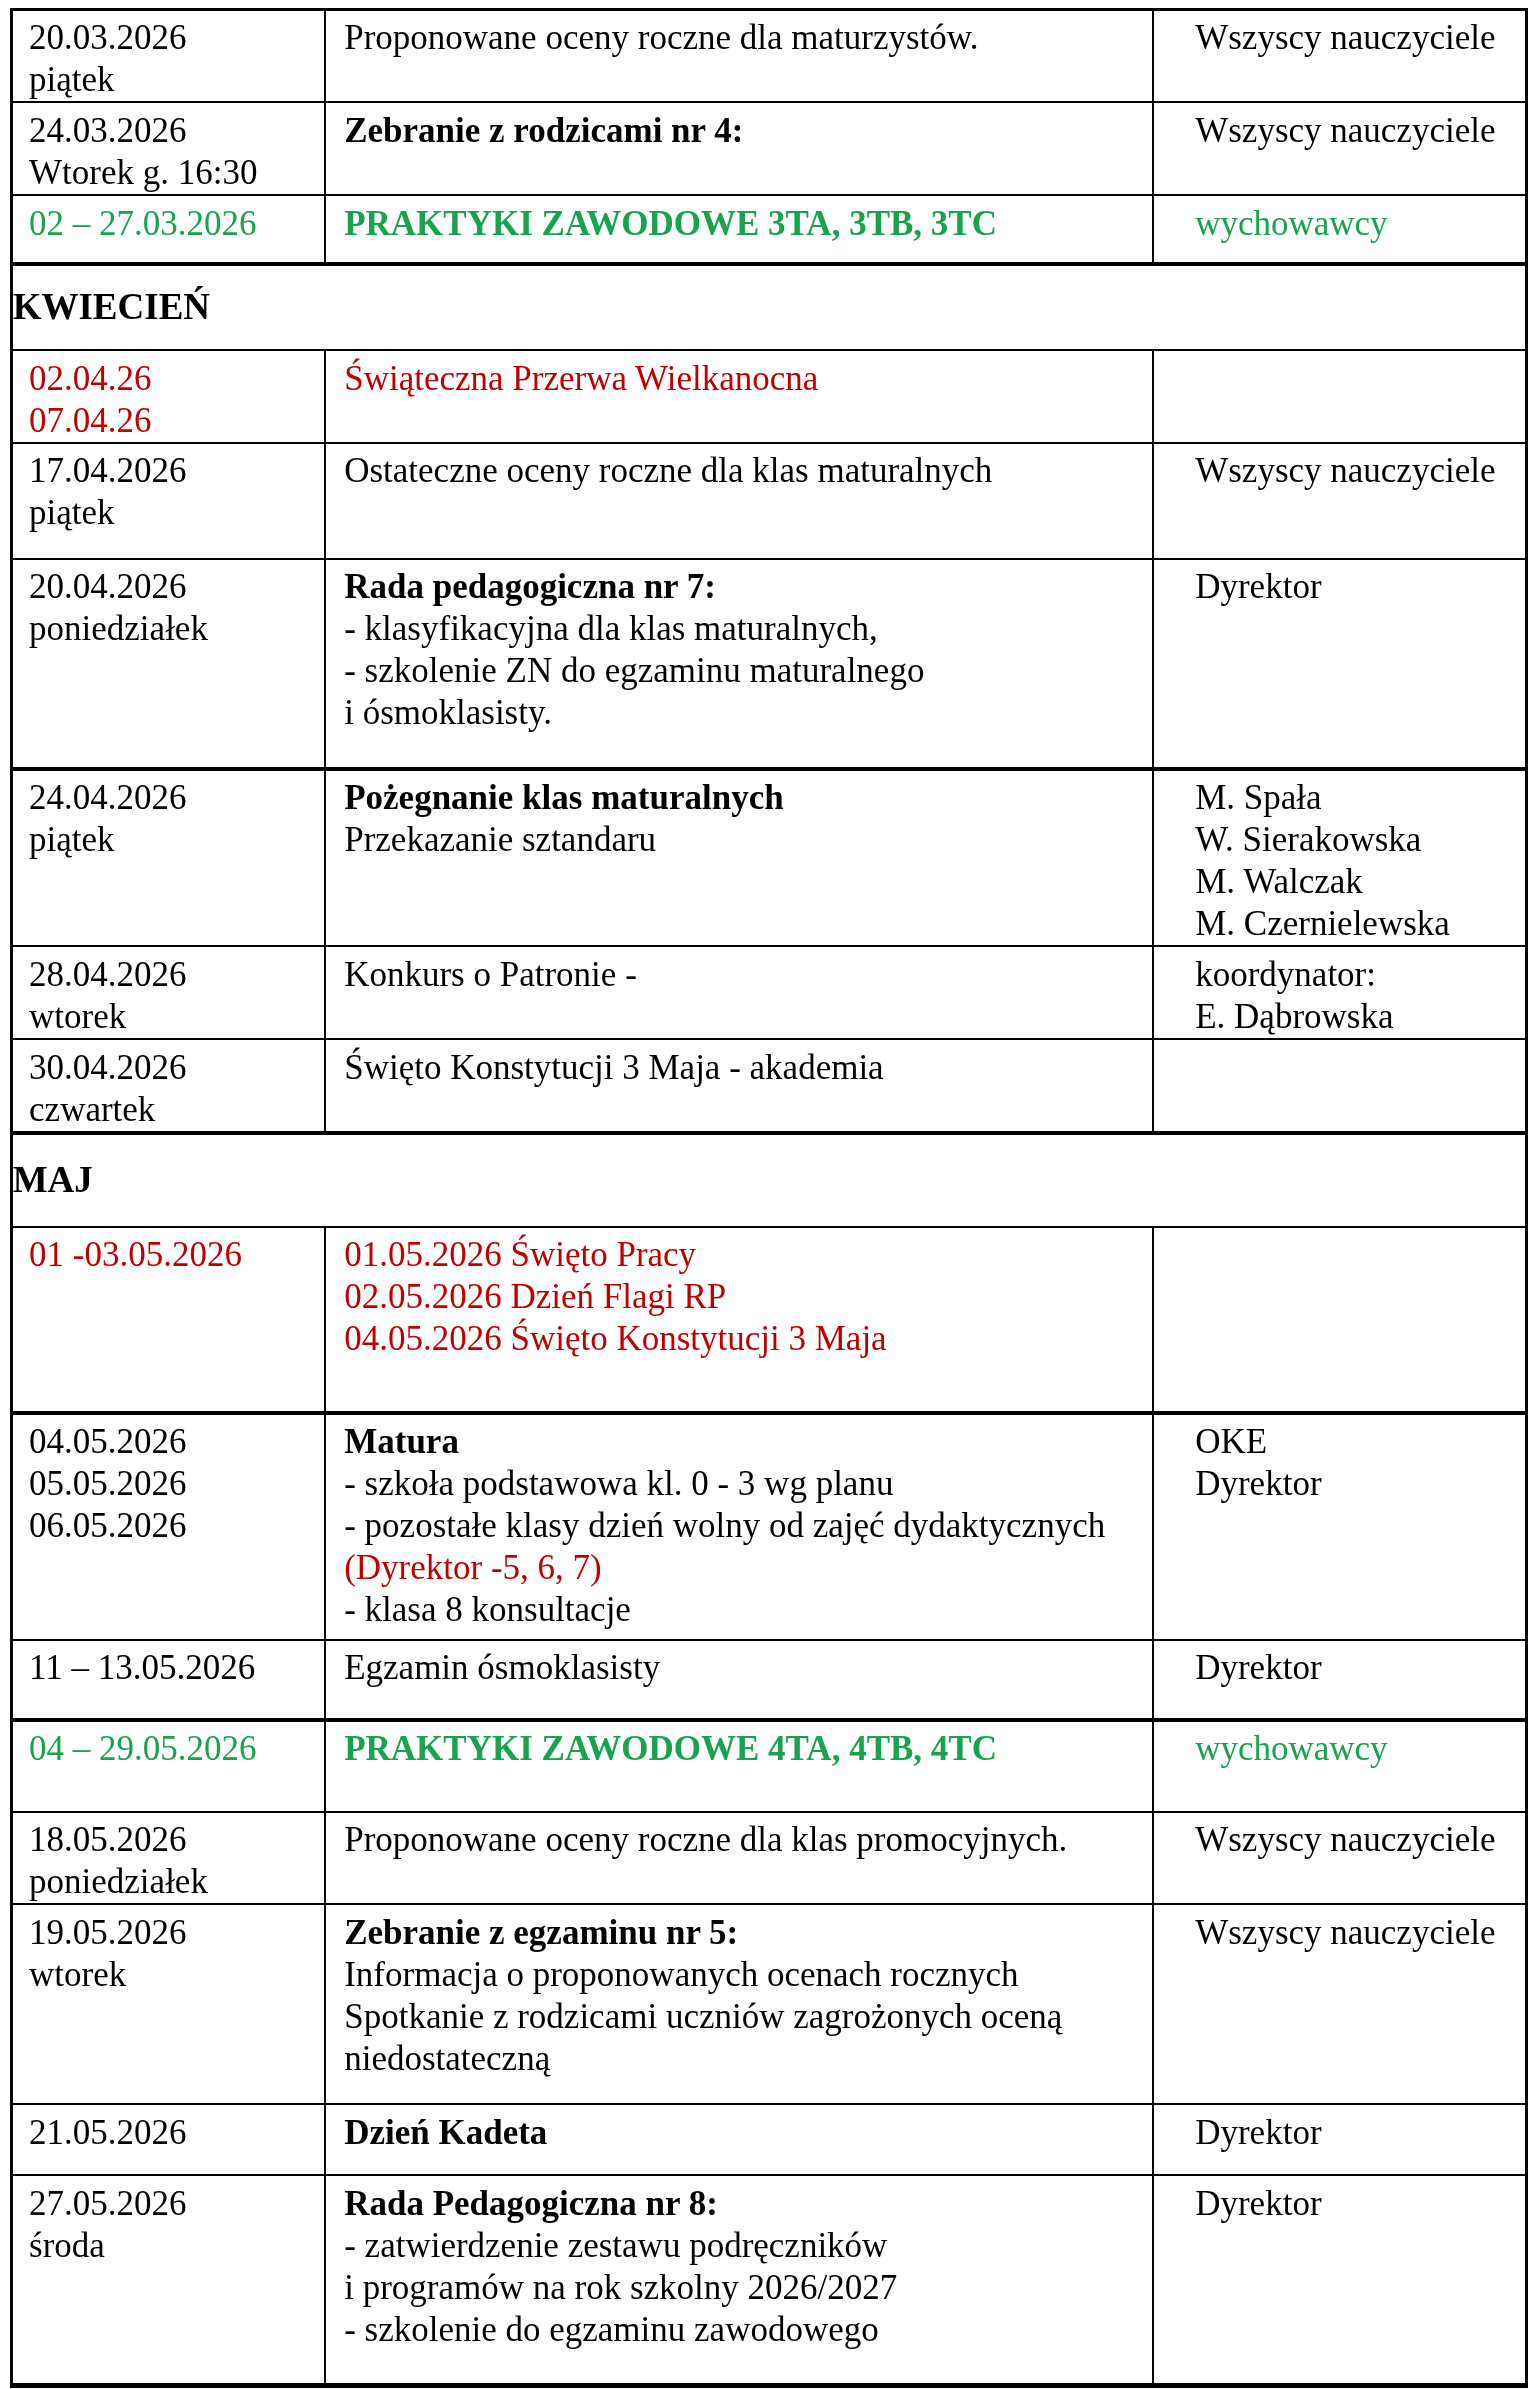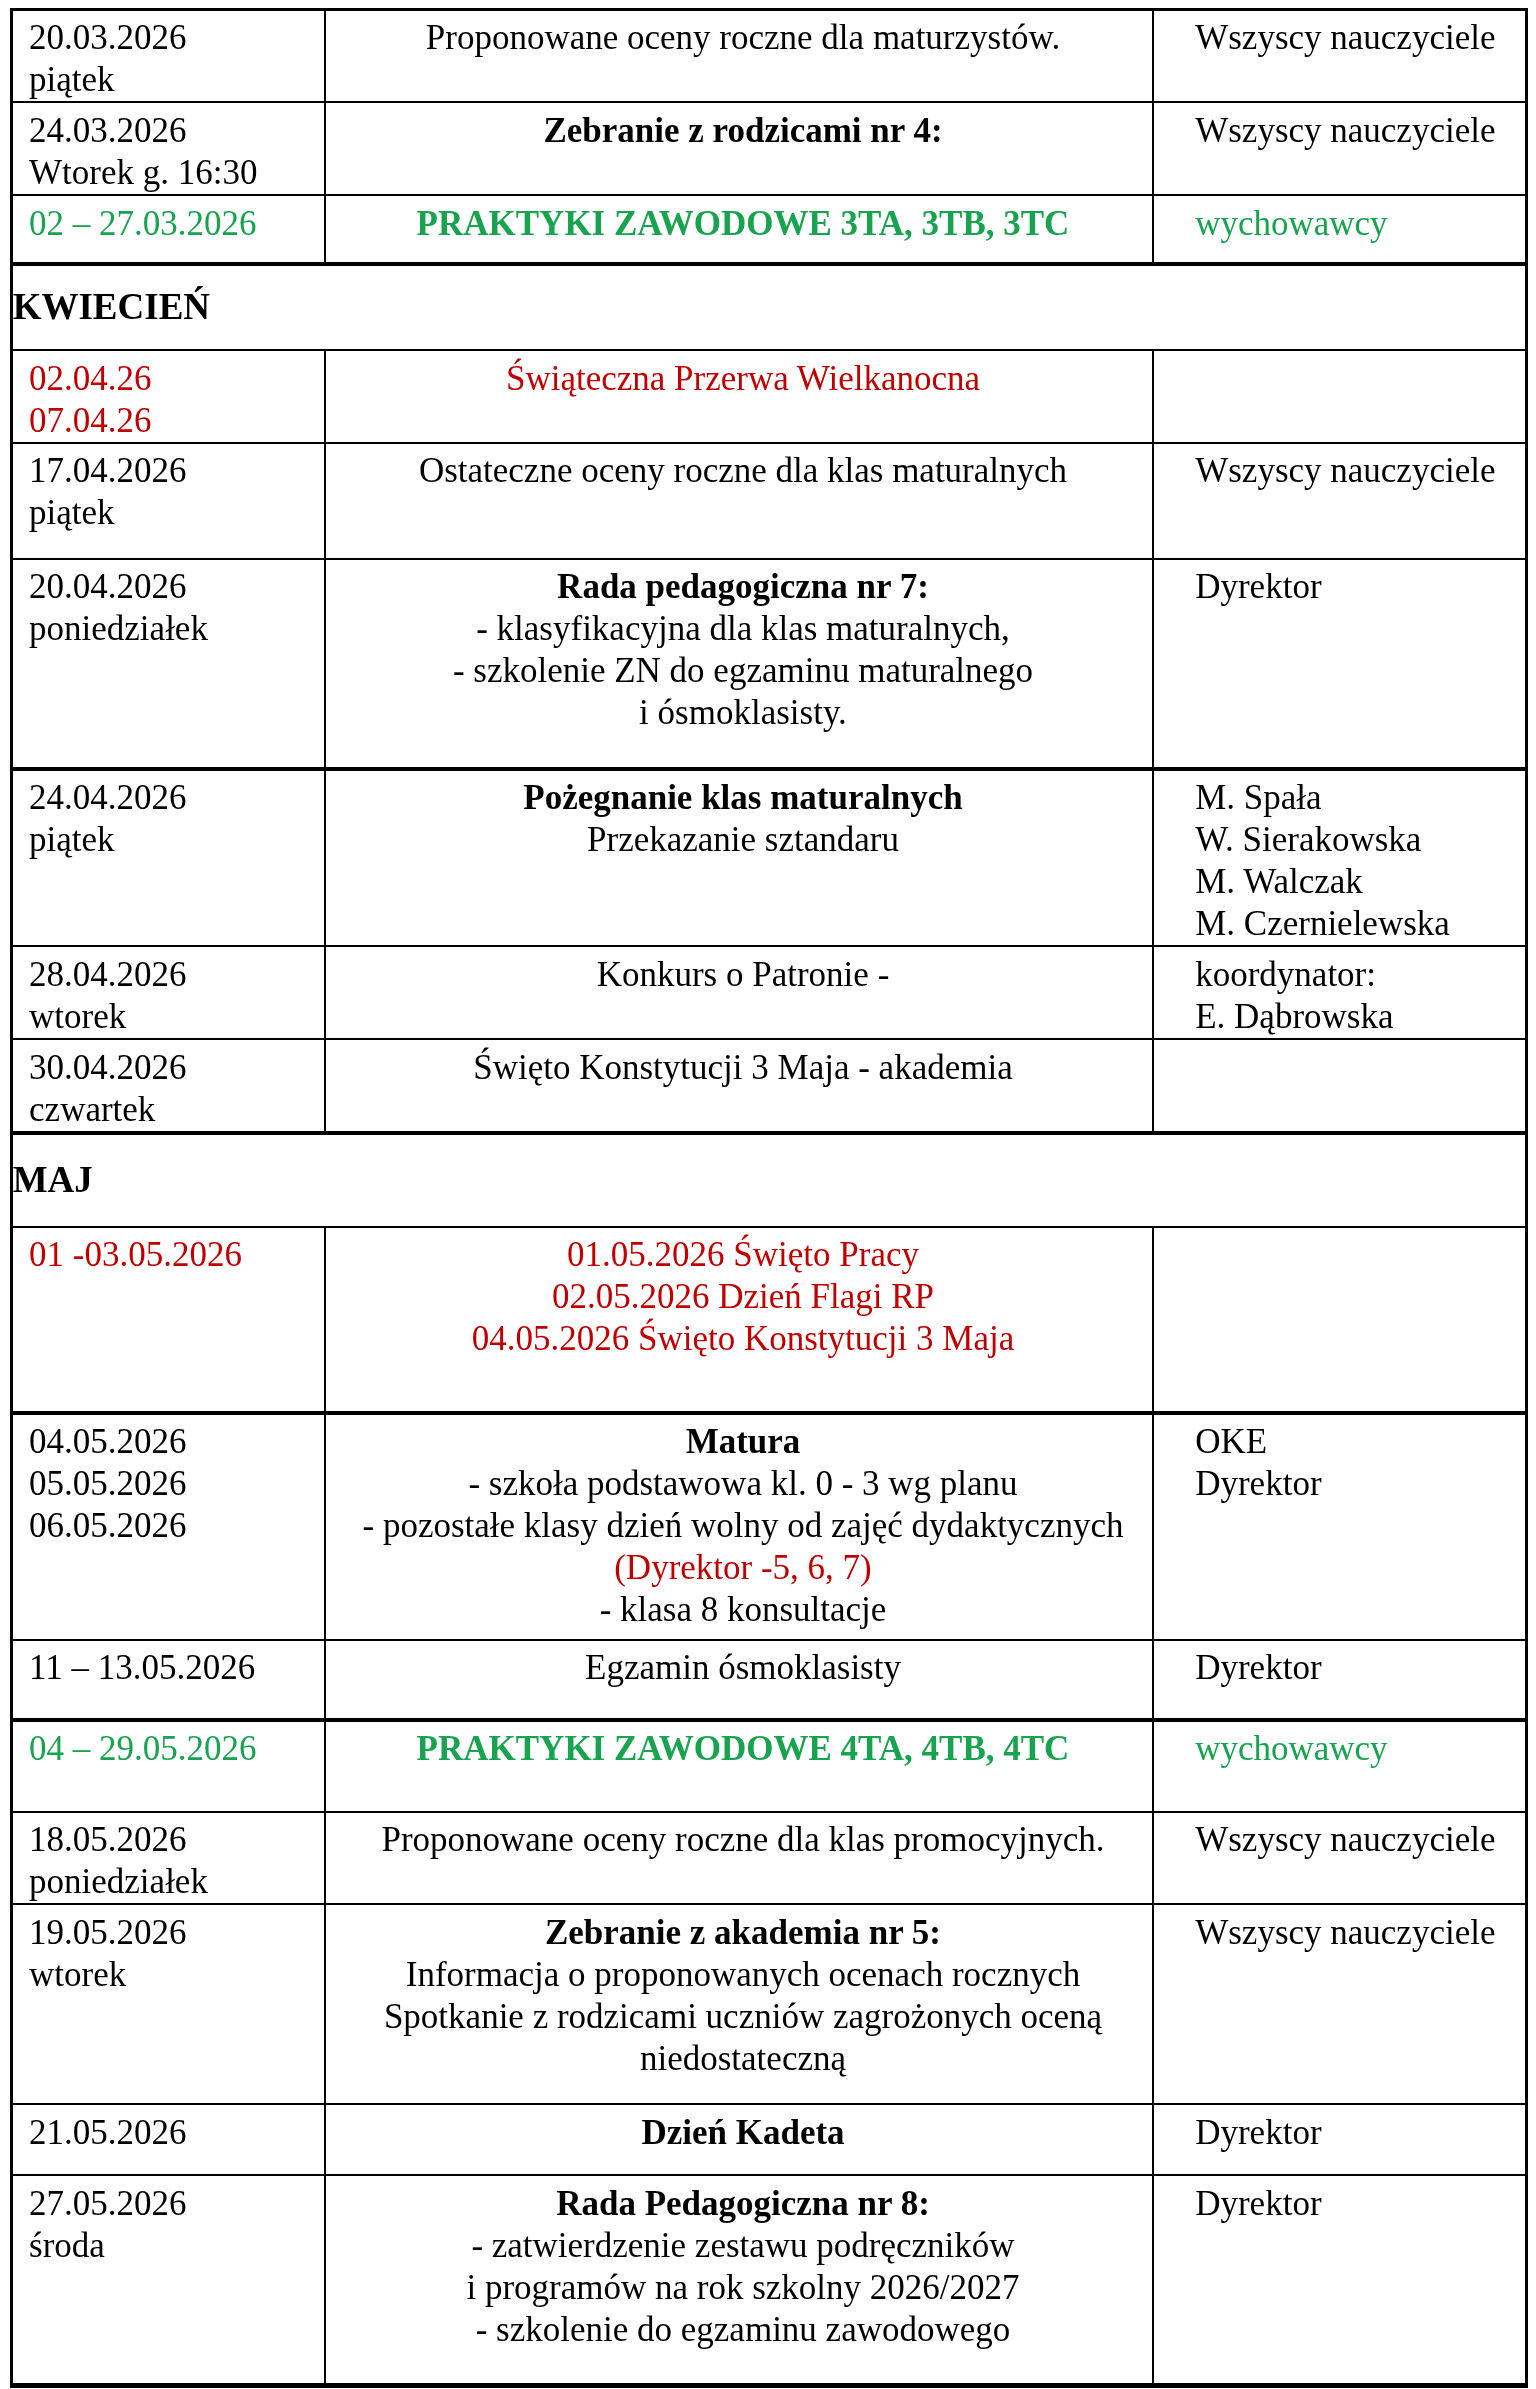--- a/index.html
+++ b/index.html
@@ -36,21 +36,21 @@
     border-top-width: 3px;
     border-left-width: 3px;
     border-right-width: 3px;
     border-bottom-width: 5.2px;
   }
   td {
     vertical-align: top;
     padding: 6.7px 10.4px 0 16.4px;
     overflow: hidden;
   }
-  td.ev  { padding-left: 18px; text-align: center; }
+  td.ev  { padding-left: 18px; }
   td.resp{ padding-left: 41px; }
   tr.thick td { border-bottom-width: 4.5px; }
   td.month {
     text-align: left;
     vertical-align: middle;
     font-weight: bold;
     font-size: 37px;
     padding: 0;
   }
   .b { font-weight: bold; }
@@ -265,21 +265,21 @@
           <div class="ln">Wszyscy nauczyciele</div>
         </td>
       </tr>
 
       <tr style="height:200px">
         <td class="date">
           <div class="ln">19.05.2026</div>
           <div class="ln">wtorek</div>
         </td>
         <td class="ev">
-          <div class="ln b">Zebranie z akademia nr 5:</div>
+          <div class="ln b">Zebranie z egzaminu nr 5:</div>
           <div class="ln">Informacja o proponowanych ocenach rocznych</div>
           <div class="ln">Spotkanie z rodzicami uczniów zagrożonych oceną</div>
           <div class="ln">niedostateczną</div>
         </td>
         <td class="resp">
           <div class="ln">Wszyscy nauczyciele</div>
         </td>
       </tr>
 
       <tr style="height:71px">

